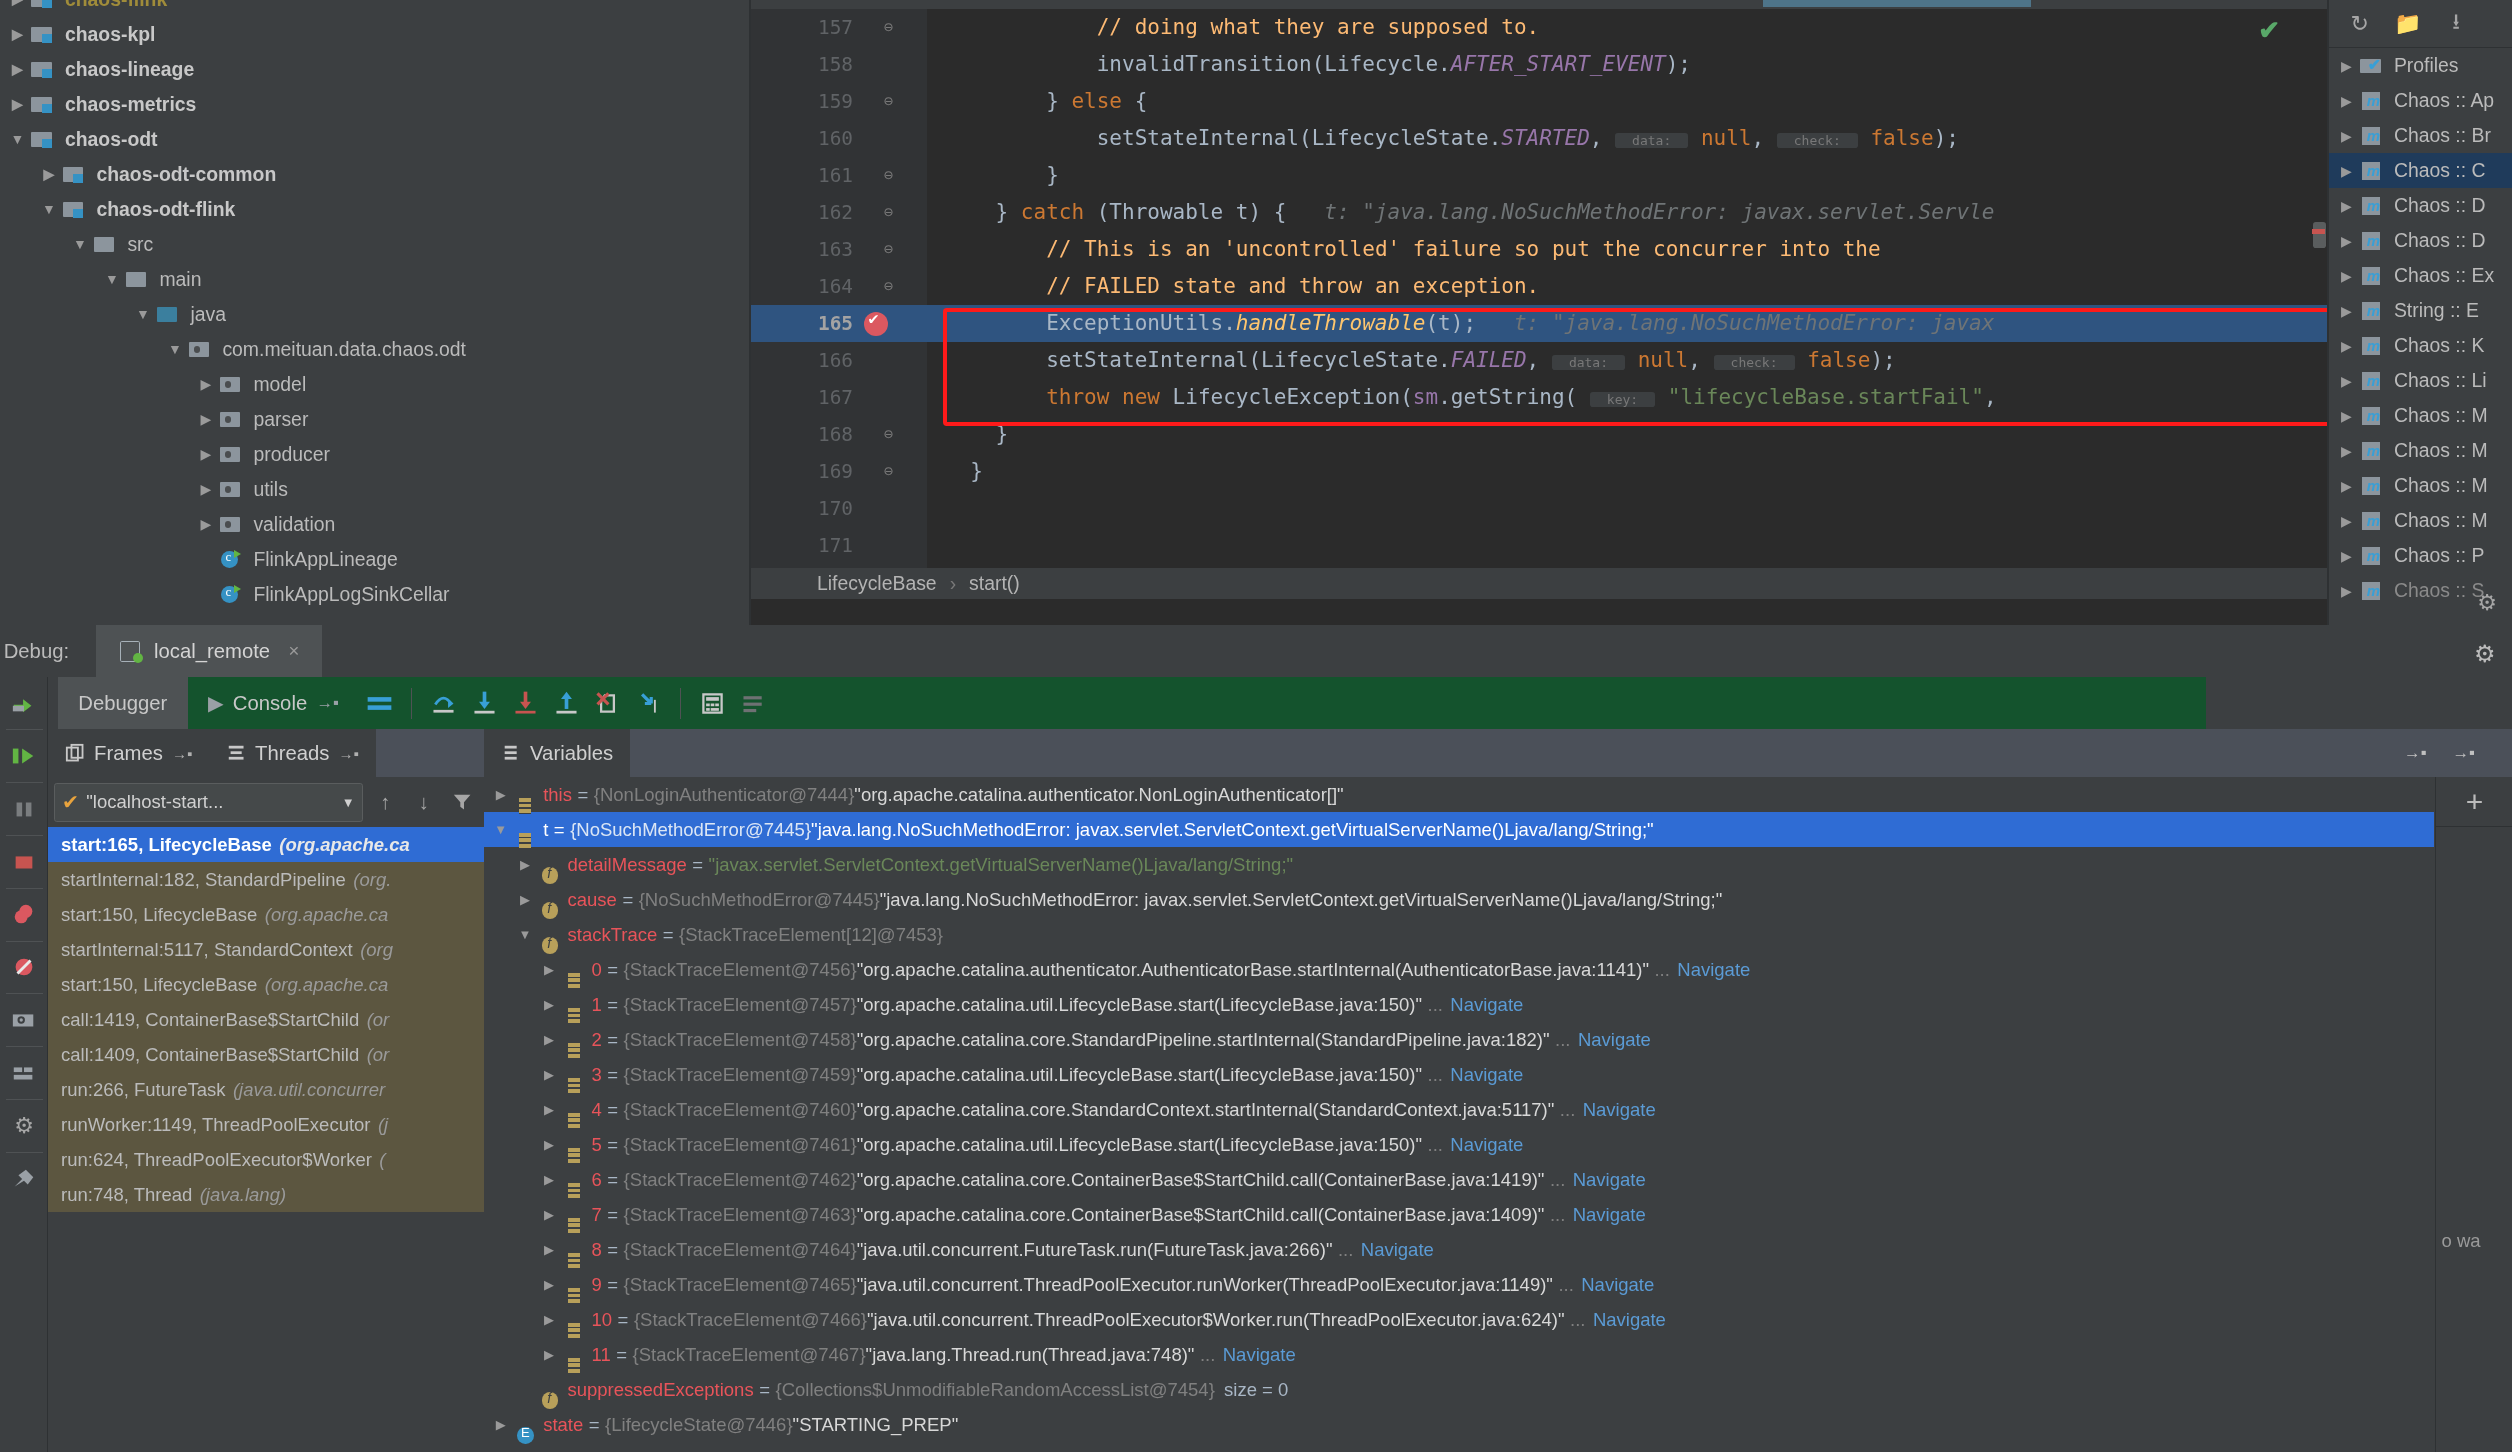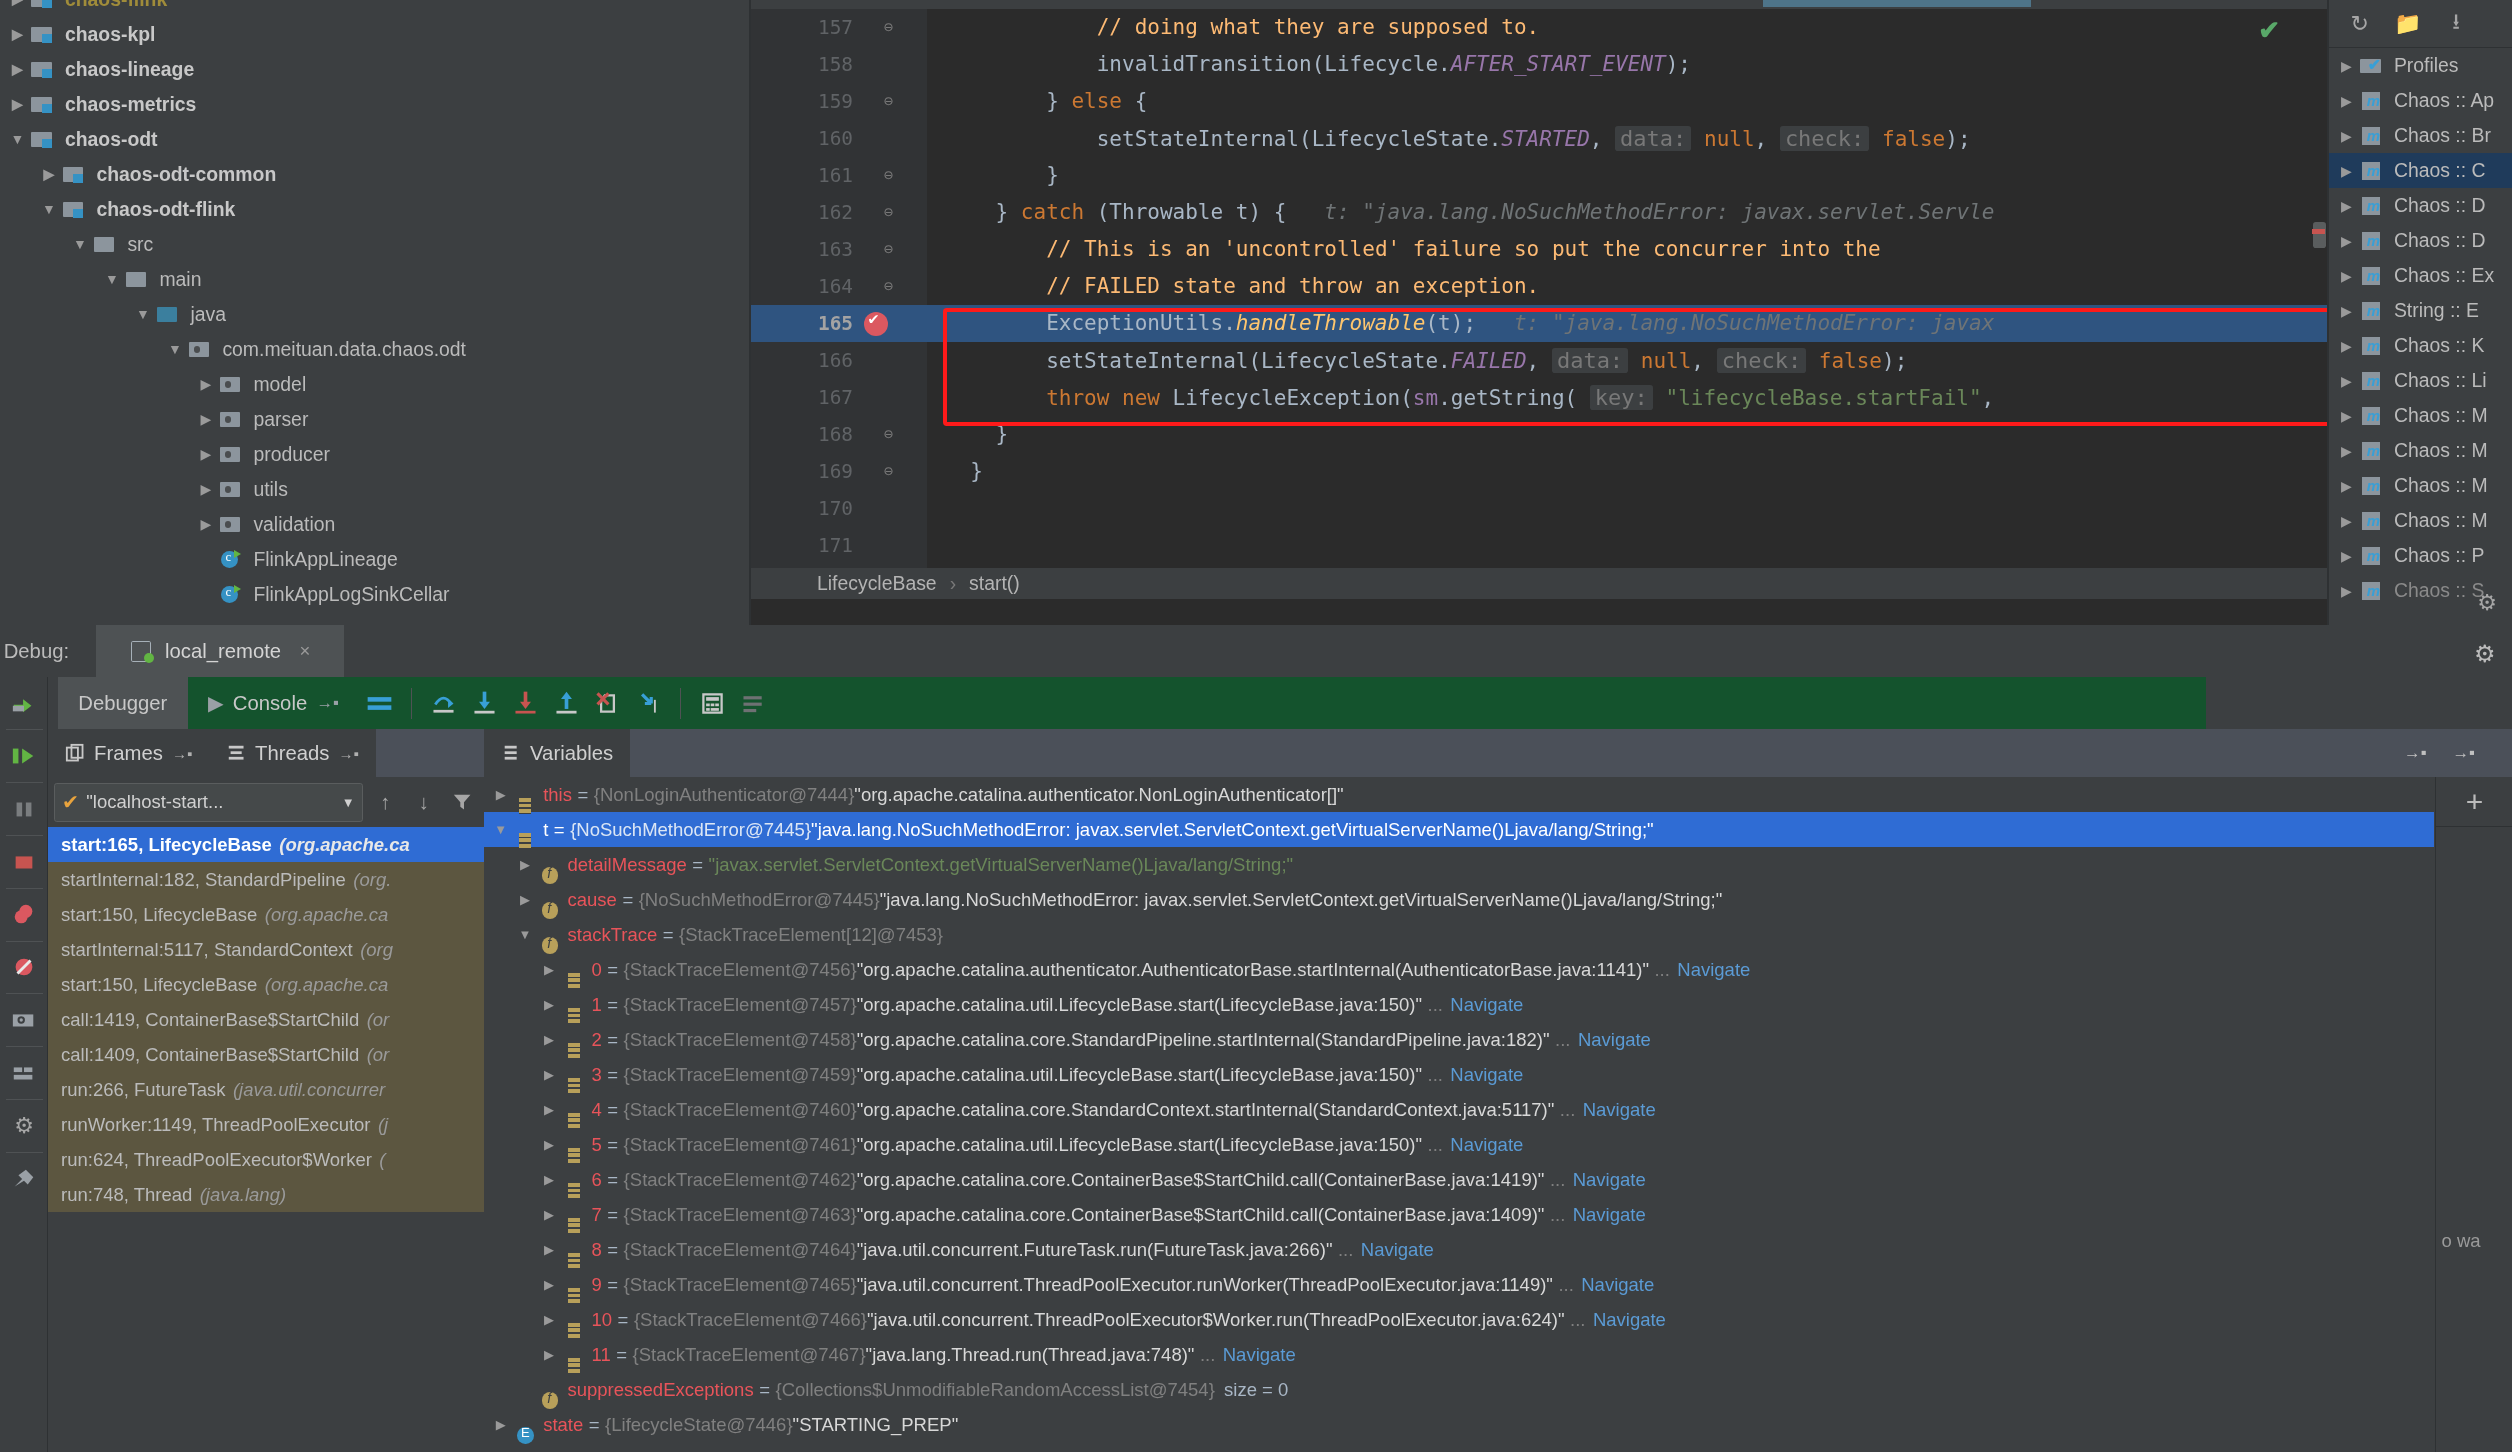--- a/index.html
+++ b/index.html
@@ -104,21 +104,21 @@
     position: absolute; left: 128px; width: 18.5px; line-height: 37px;
     color: #787878; font-size: 15px; text-align: center;
   }
   .ctext { position: absolute; left: 194px; line-height: 37px; color: #a9b7c6; }
   .hl-row { position: absolute; left: 0; width: 1579px; height: 37px; background: #2f5480; }
   .k-key { color: #cc7832; }
   .k-com { color: #fdba74; }
   .k-str { color: #6a8759; }
   .k-stat { color: #9876aa; font-style: italic; }
   .k-meth { color: #ffc66d; font-style: italic; }
-  .k-hint { color: #787878; background: #3c3f41; border-radius: 2.8px; padding: 0 5px; font-size: 22px; }
+  .k-hint { color: #787878; background: #3c3f41; border-radius: 2.8px; padding: 0 17px; font-size: 13px; }
   .k-inl { color: #6f7476; font-style: italic; }
   .k-field { color: #9876aa; }
   .redbox {
     position: absolute; border: 4.6px solid #ff1a1a; border-radius: 3.7px; pointer-events: none;
   }
   .bp-icon {
     position: absolute; width: 24px; height: 24px; border-radius: 50%;
     background: #db5860;
   }
   .bp-icon::after {
@@ -192,21 +192,21 @@
   }
   .lb-sep { width: 37px; height: 0.9px; background: #4f5254; margin: 0 5.5px; }
 
   .debug-tabbar {
     position: absolute; left: 0; top: 0; width: 2512px; height: 52px;
     background: #3c3f41; display: flex; align-items: center;
   }
   .debug-label { font-size: 20.3px; color: #bbbbbb; padding-left: 3.7px; width: 96px; }
   .debug-tab {
     height: 52px; background: #4e5254; display: flex; align-items: center; gap: 11px;
-    padding: 0 34px; font-size: 20.3px; color: #d4d4d4;
+    padding: 0 23px; font-size: 20.3px; color: #d4d4d4;
   }
   .debug-tab-x { color: #9a9a9a; font-size: 18.5px; margin-left: 7.4px; }
   .tab-run-ico {
     width: 24px; height: 24px; position: relative;
   }
   .tab-run-ico::before {
     content: ""; position: absolute; left: 0.9px; top: 1.8px; width: 18.5px; height: 19.4px;
     border: 1.8px solid #a6b0b8; border-radius: 1.8px;
   }
   .tab-run-ico::after {

